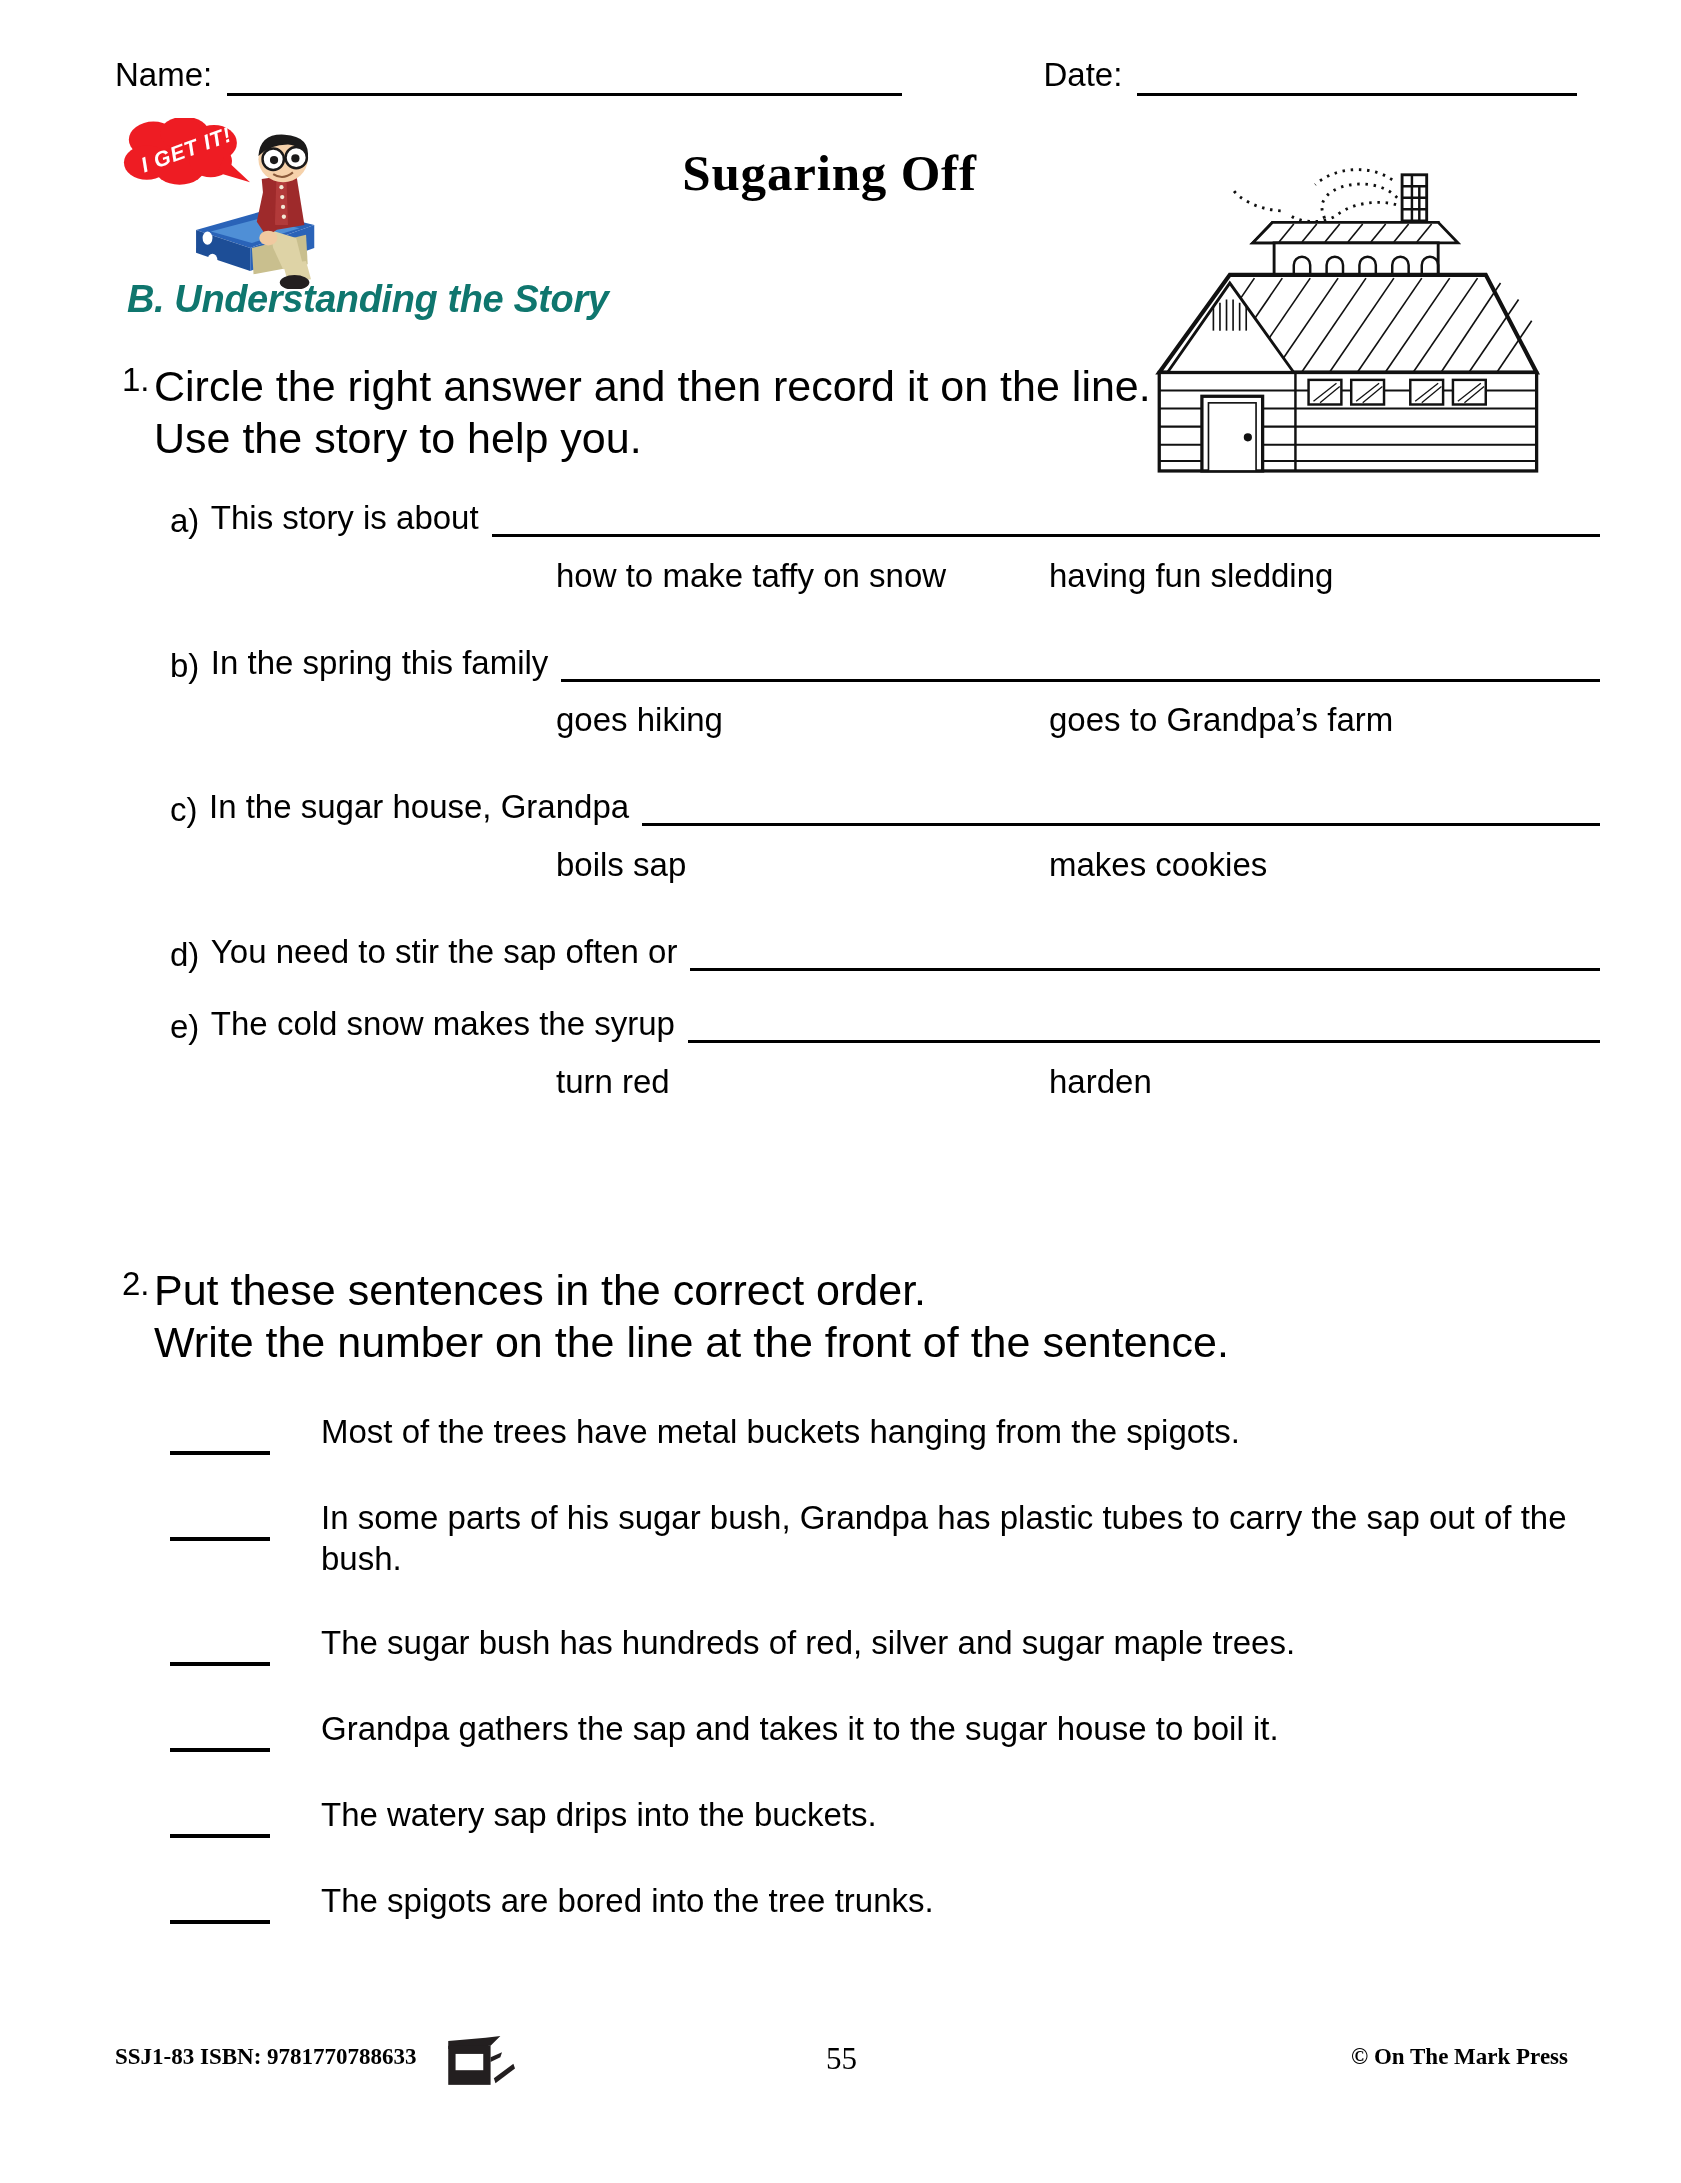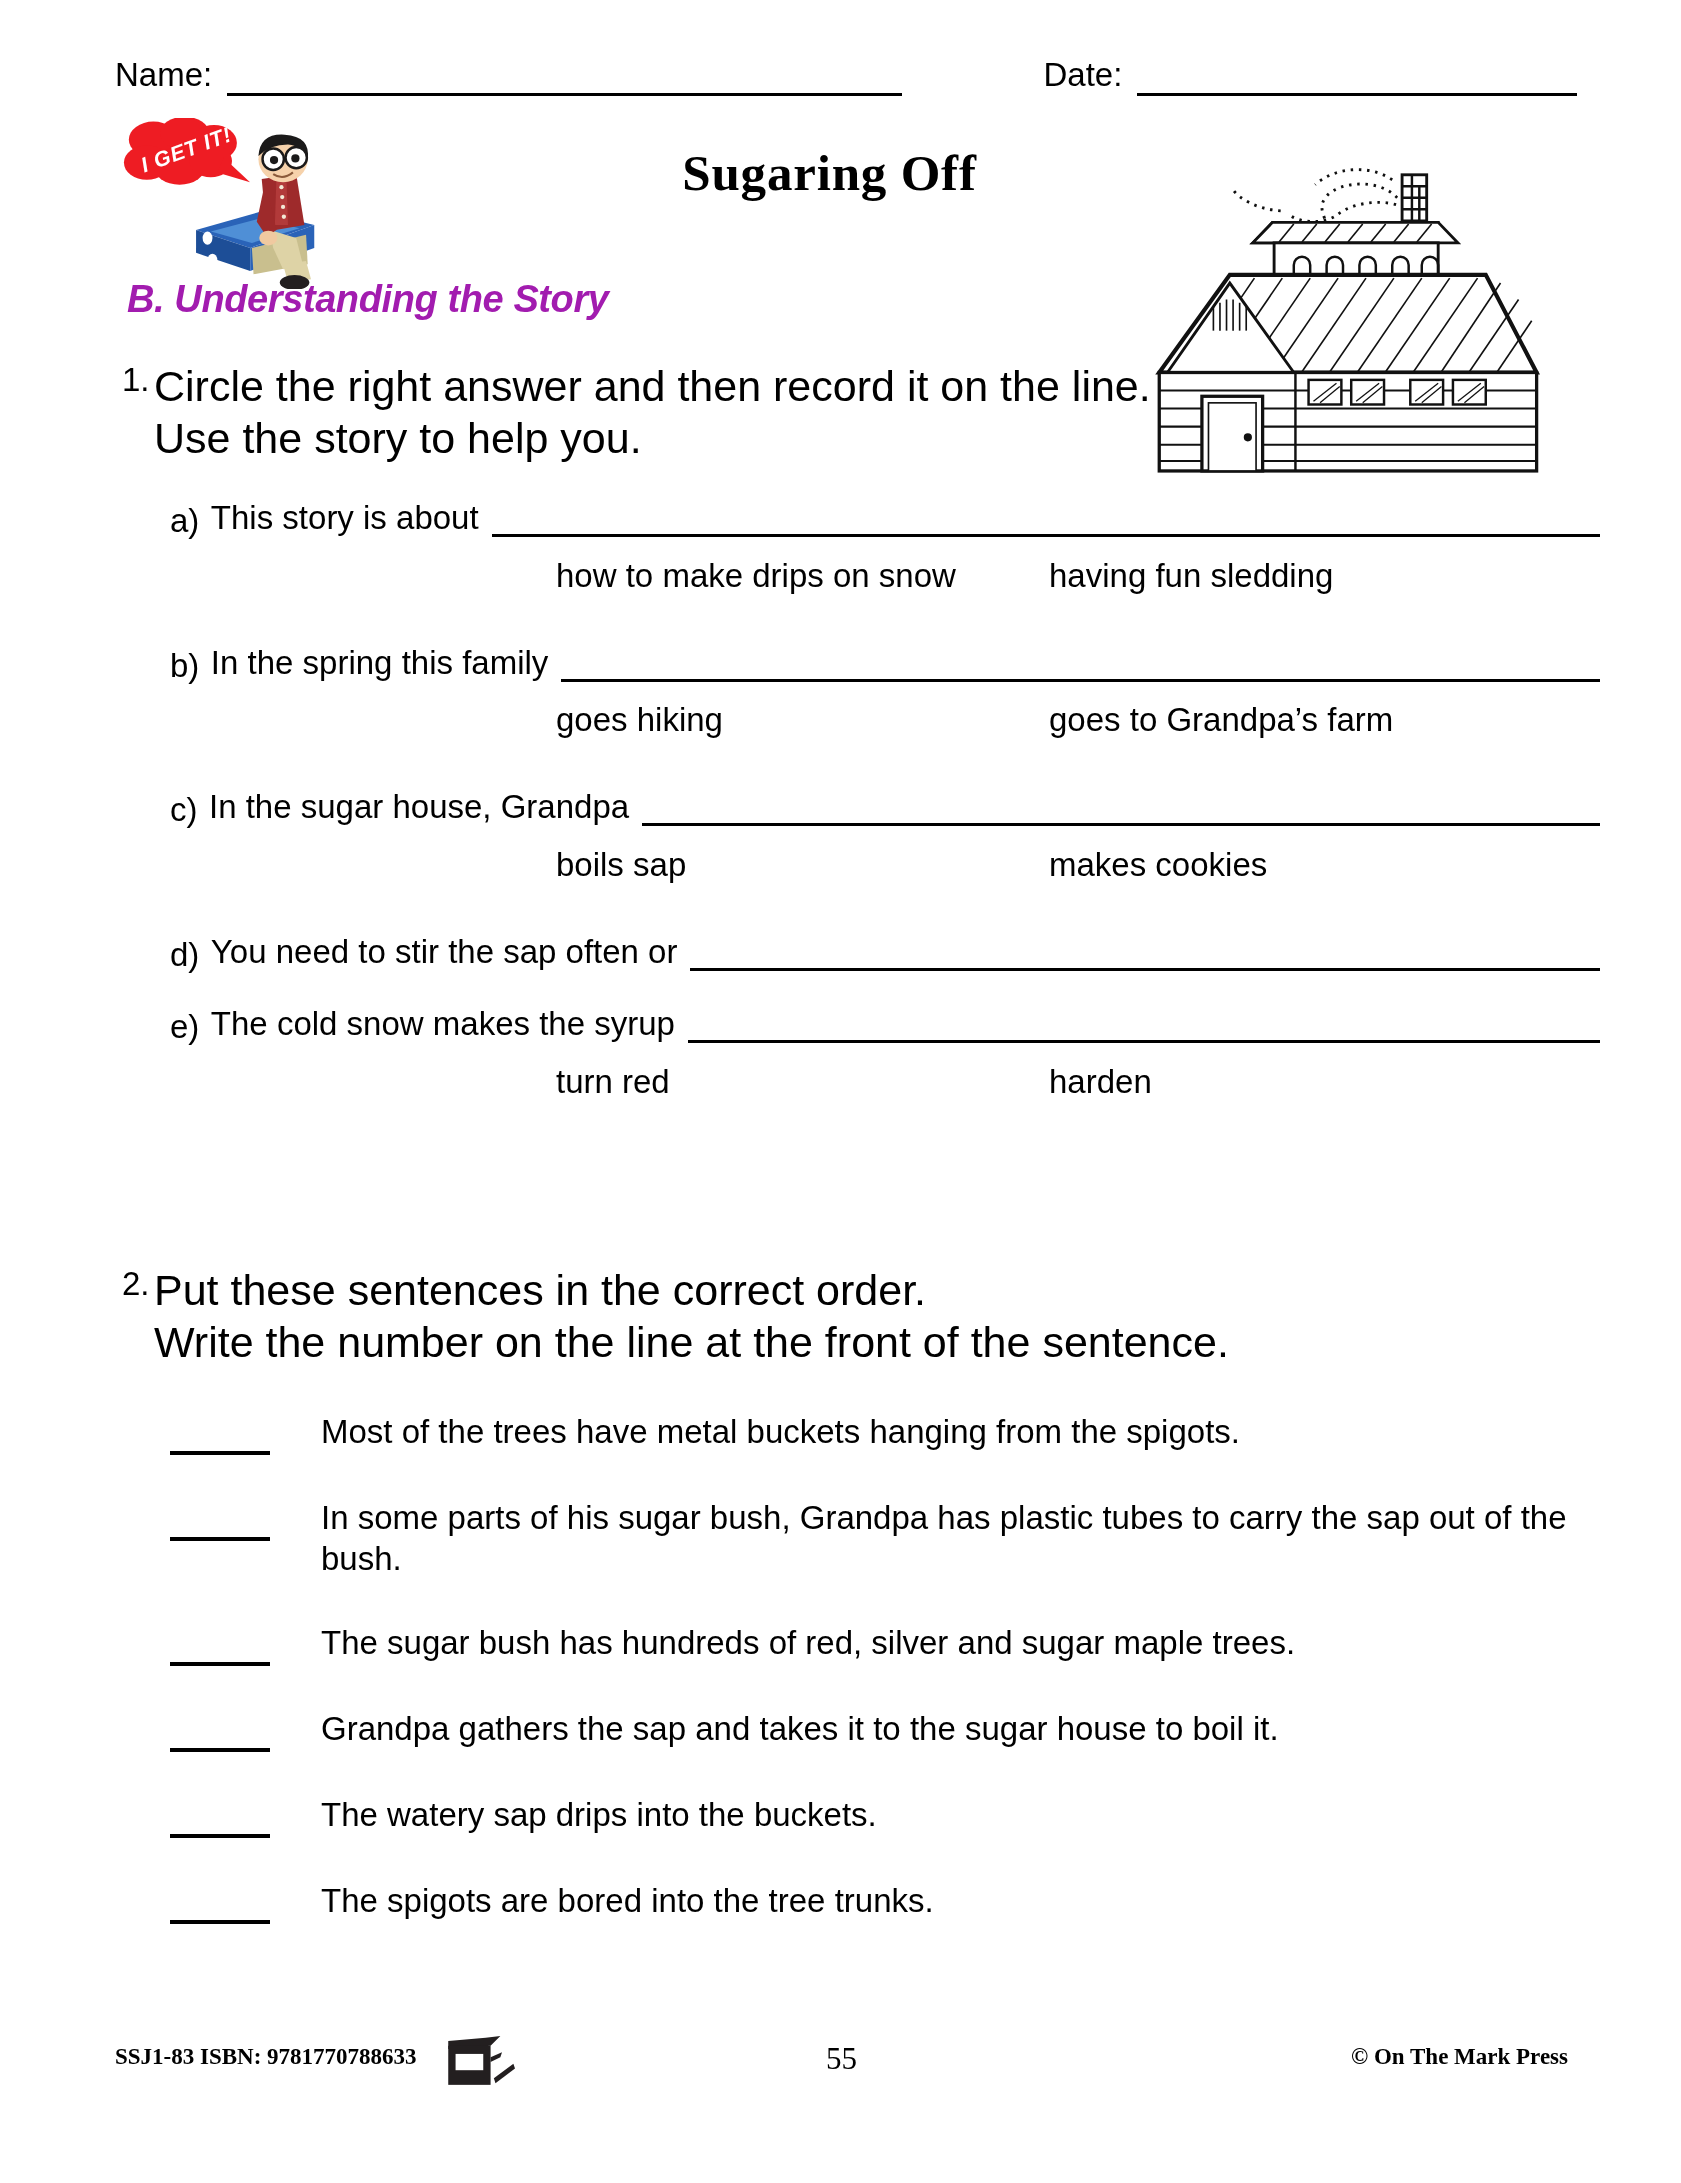--- a/index.html
+++ b/index.html
@@ -98,21 +98,21 @@
   }
 
   
   #section-heading {
     position: absolute;
     left: 127px;
     top: 278px;
     font-size: 38px;
     font-weight: bold;
     font-style: italic;
-    color: #a21caf;
+    color: #0f766e;
     letter-spacing: -0.4px;
     white-space: nowrap;
   }
 
   
   #q1 { position: absolute; left: 122px; top: 360px; width: 1478px; }
   .q-num {
     position: absolute;
     left: 0;
     top: 0;
@@ -382,21 +382,21 @@
       <div class="q-line">Use the story to help you.</div>
     </div>
 
     <div class="item">
       <div class="item-stem">
         <span class="item-letter">a)</span>
         <span class="item-text">This story is about</span>
         <span class="item-rule"></span>
       </div>
       <div class="opts">
-        <span class="opt-a">how to make drips on snow</span>
+        <span class="opt-a">how to make taffy on snow</span>
         <span class="opt-b">having fun sledding</span>
       </div>
     </div>
 
     <div class="item">
       <div class="item-stem">
         <span class="item-letter">b)</span>
         <span class="item-text">In the spring this family</span>
         <span class="item-rule"></span>
       </div>

